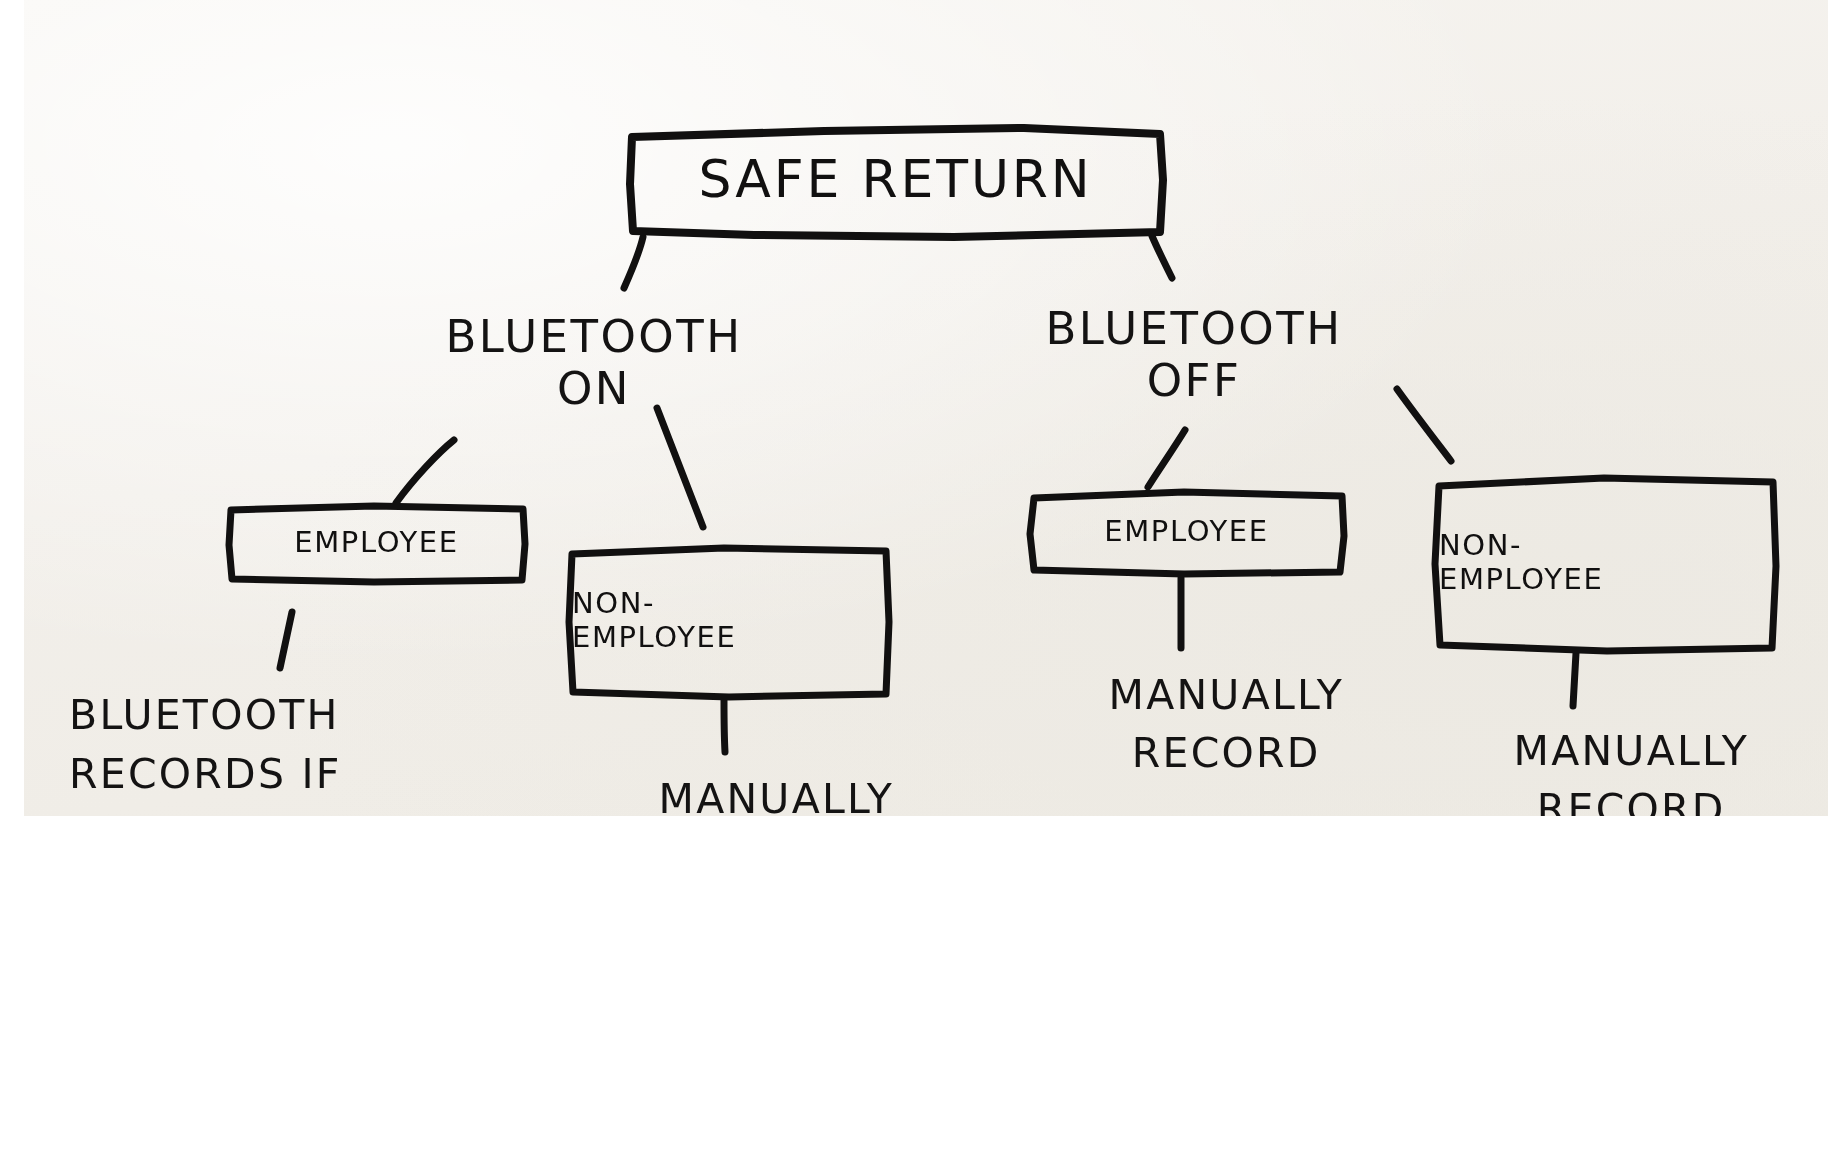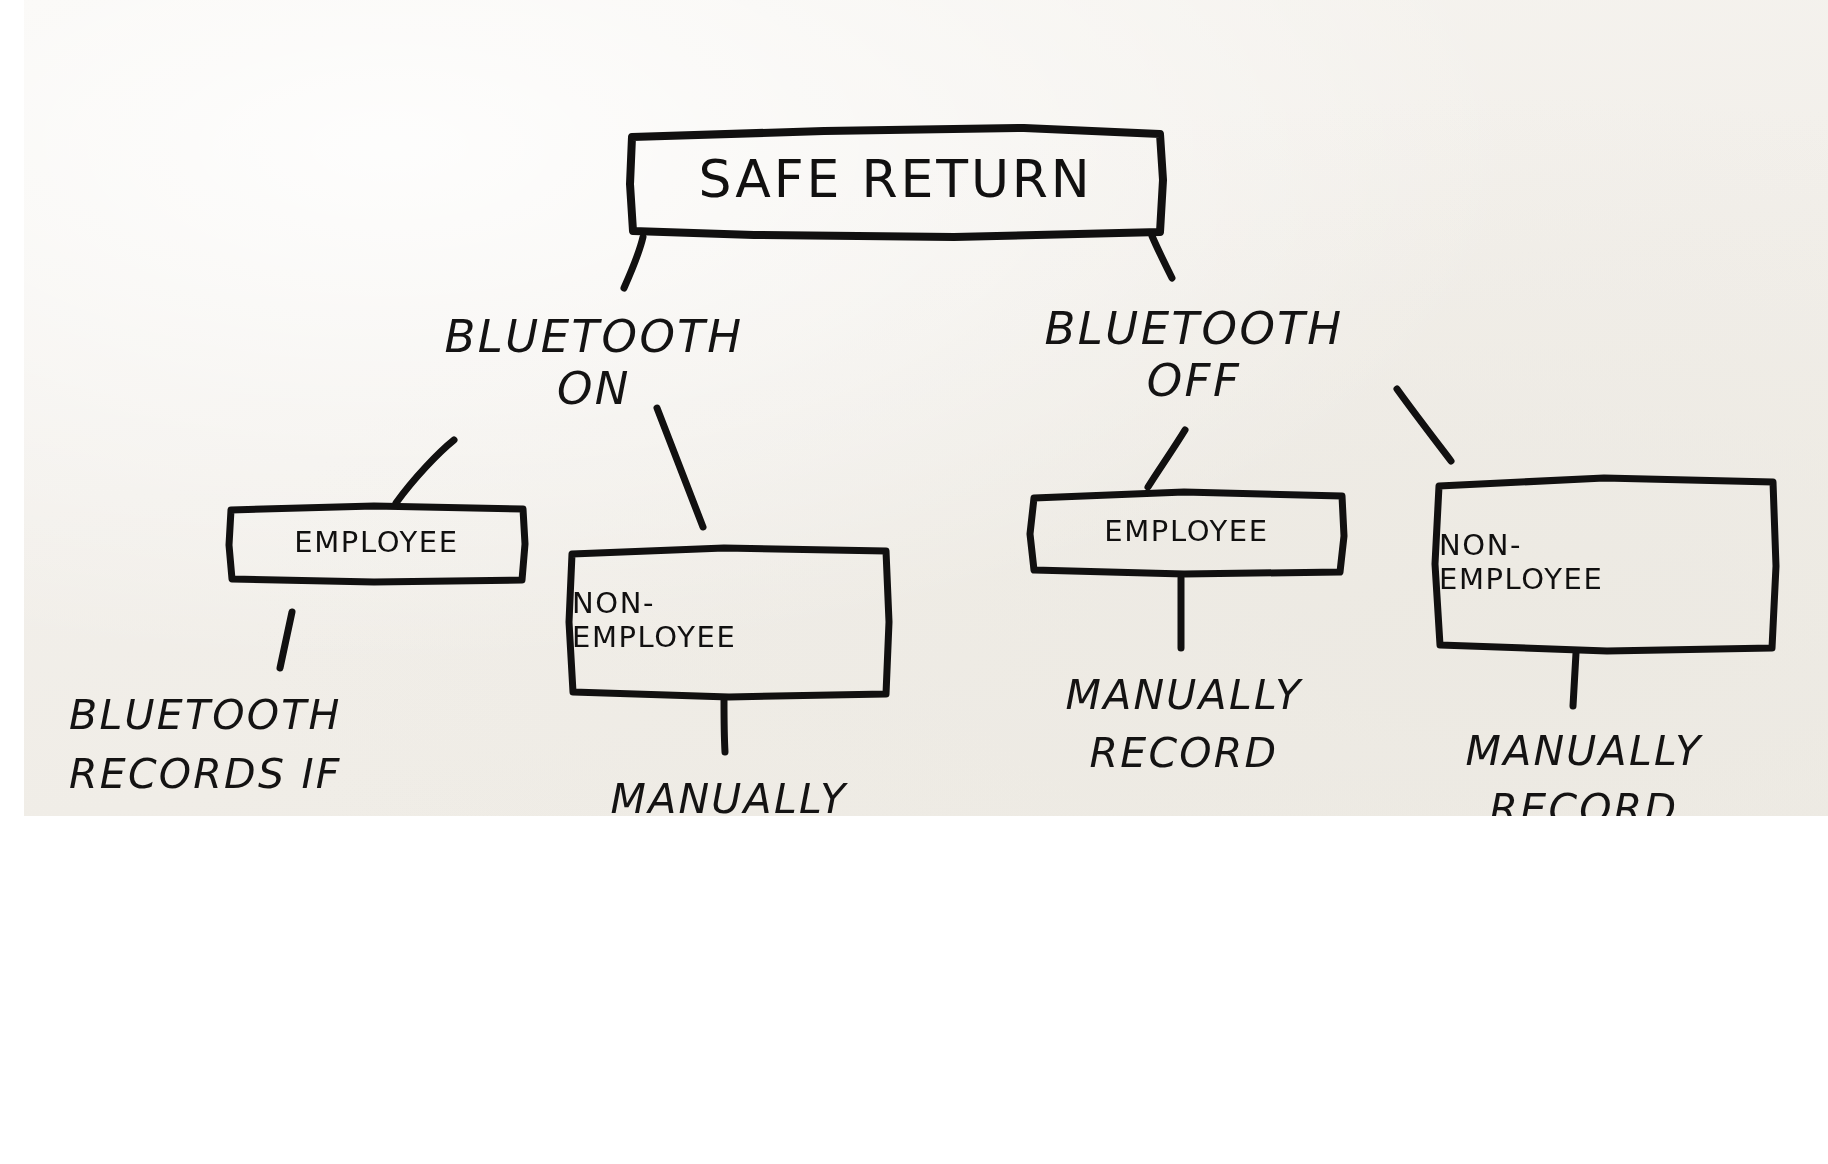--- a/index.html
+++ b/index.html
@@ -57,27 +57,26 @@
     overflow: visible;
   }
   .boxed .box-label {
     position: relative;
     z-index: 2;
     padding: 0 6px;
   }
 
   .plain {
     color: #141313;
-    font-style: italic;
   }
 
   .t-root   { font-size: 52px; }
   .t-branch { font-size: 45px; }
   .t-box    { font-size: 29px; }
-  .t-note   { font-size: 41px; }
+  .t-note   { font-size: 41px; align-items: flex-end; }
 </style>
 </head>
 <body>
 
 <div id="page">
 
   <div id="paper-texture"></div>
 
   <svg id="edges" viewBox="0 0 1828 1164" preserveAspectRatio="none">
     <g fill="none" stroke="#111010" stroke-linecap="round" stroke-linejoin="round">

